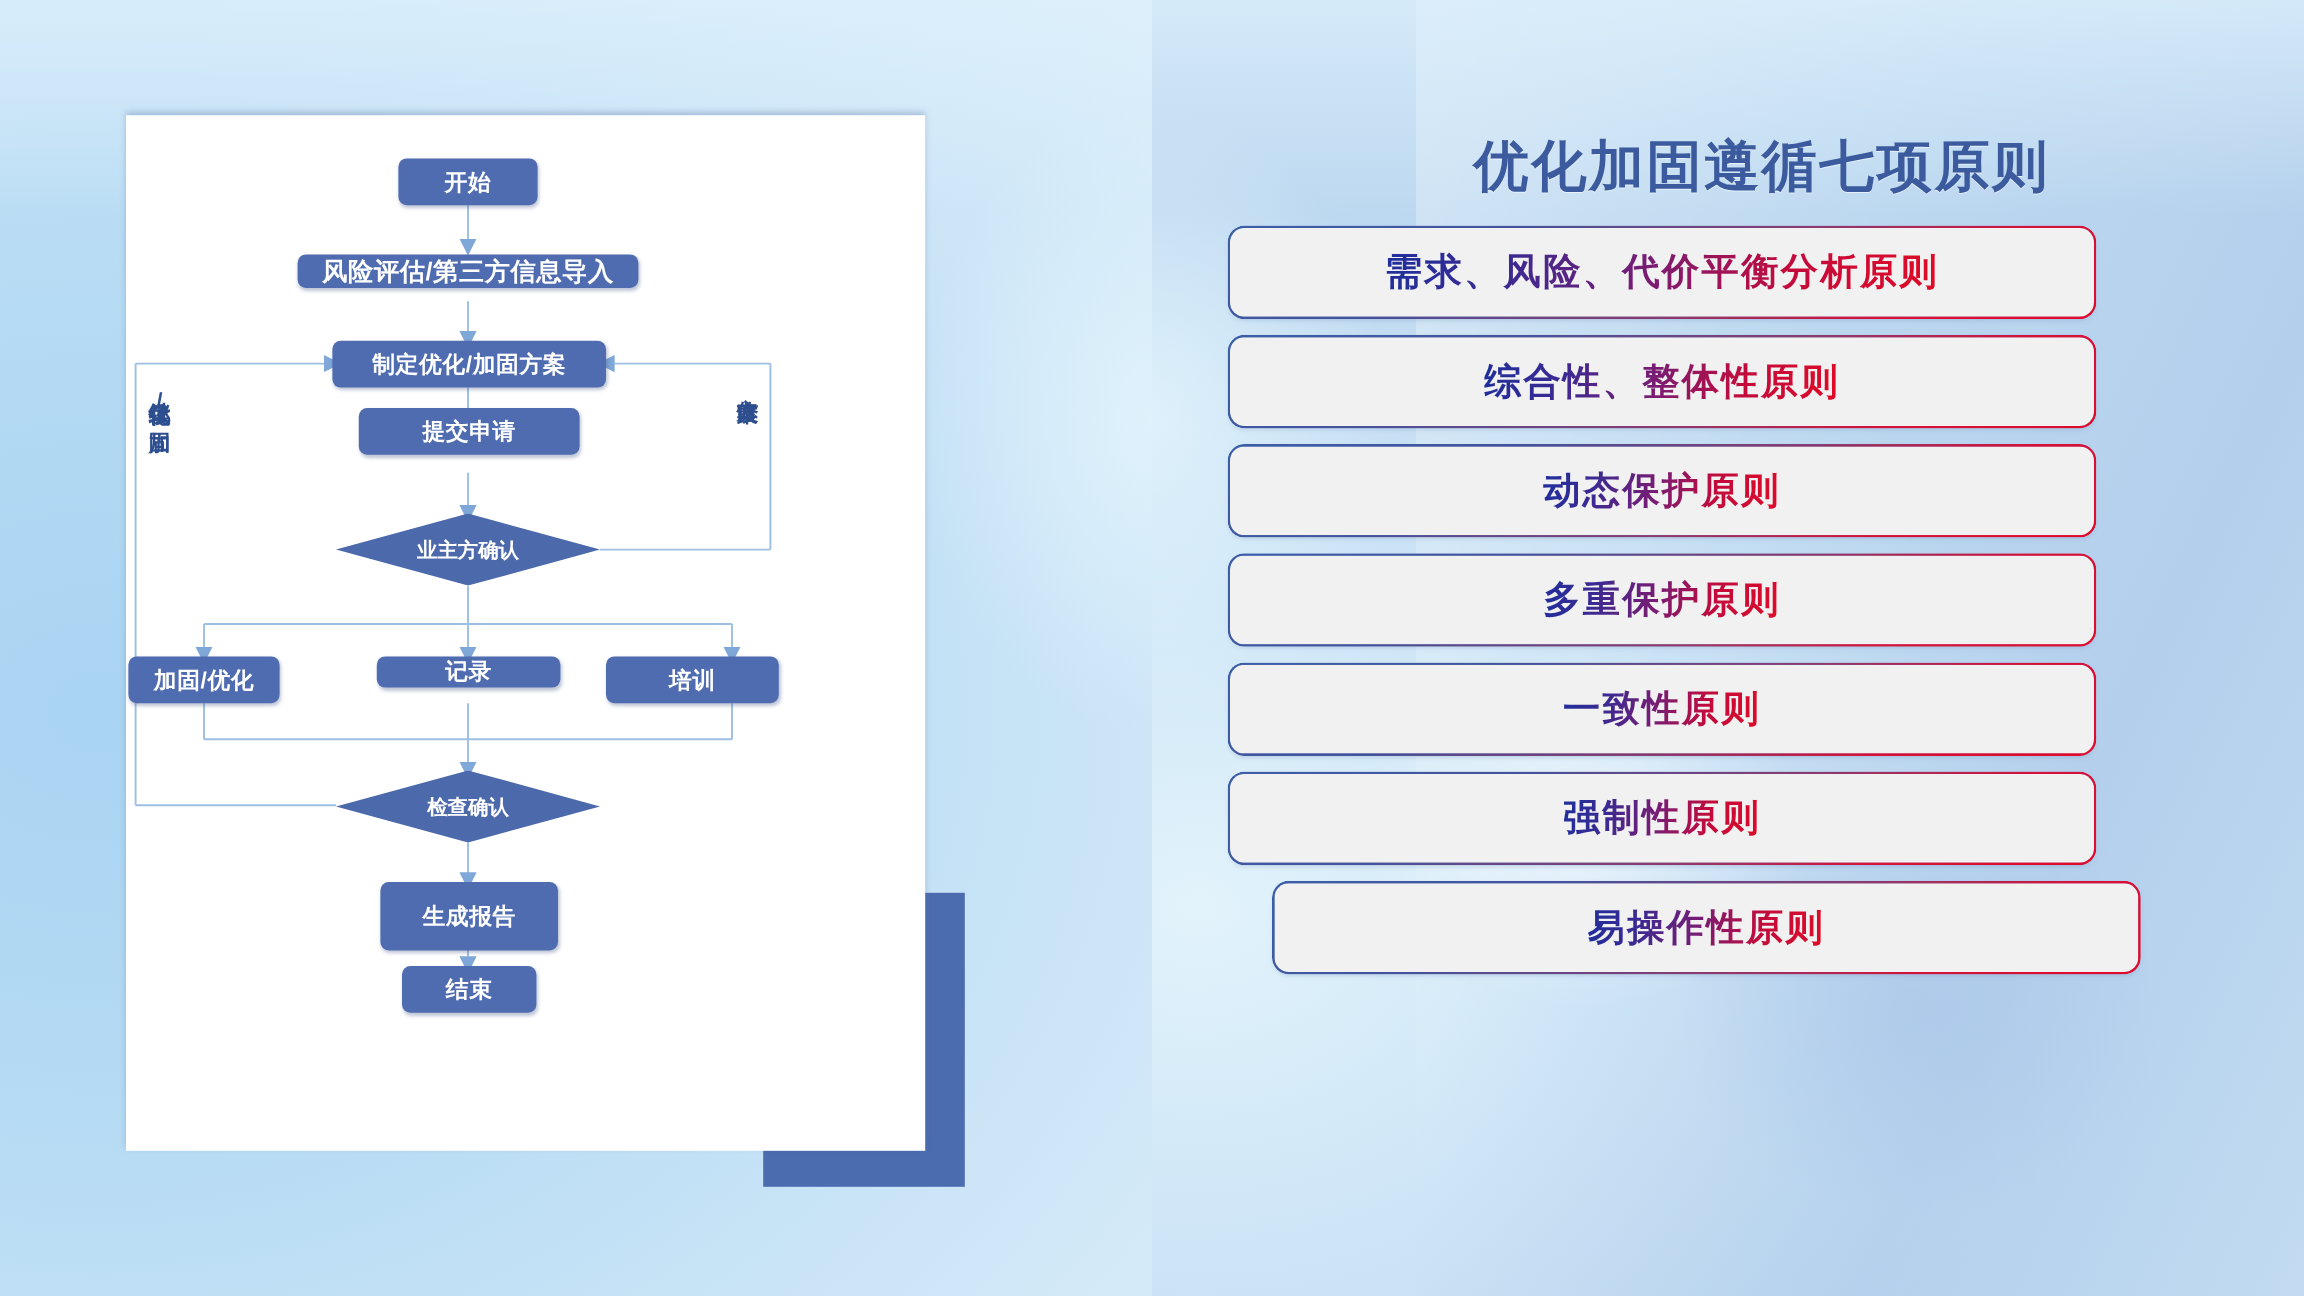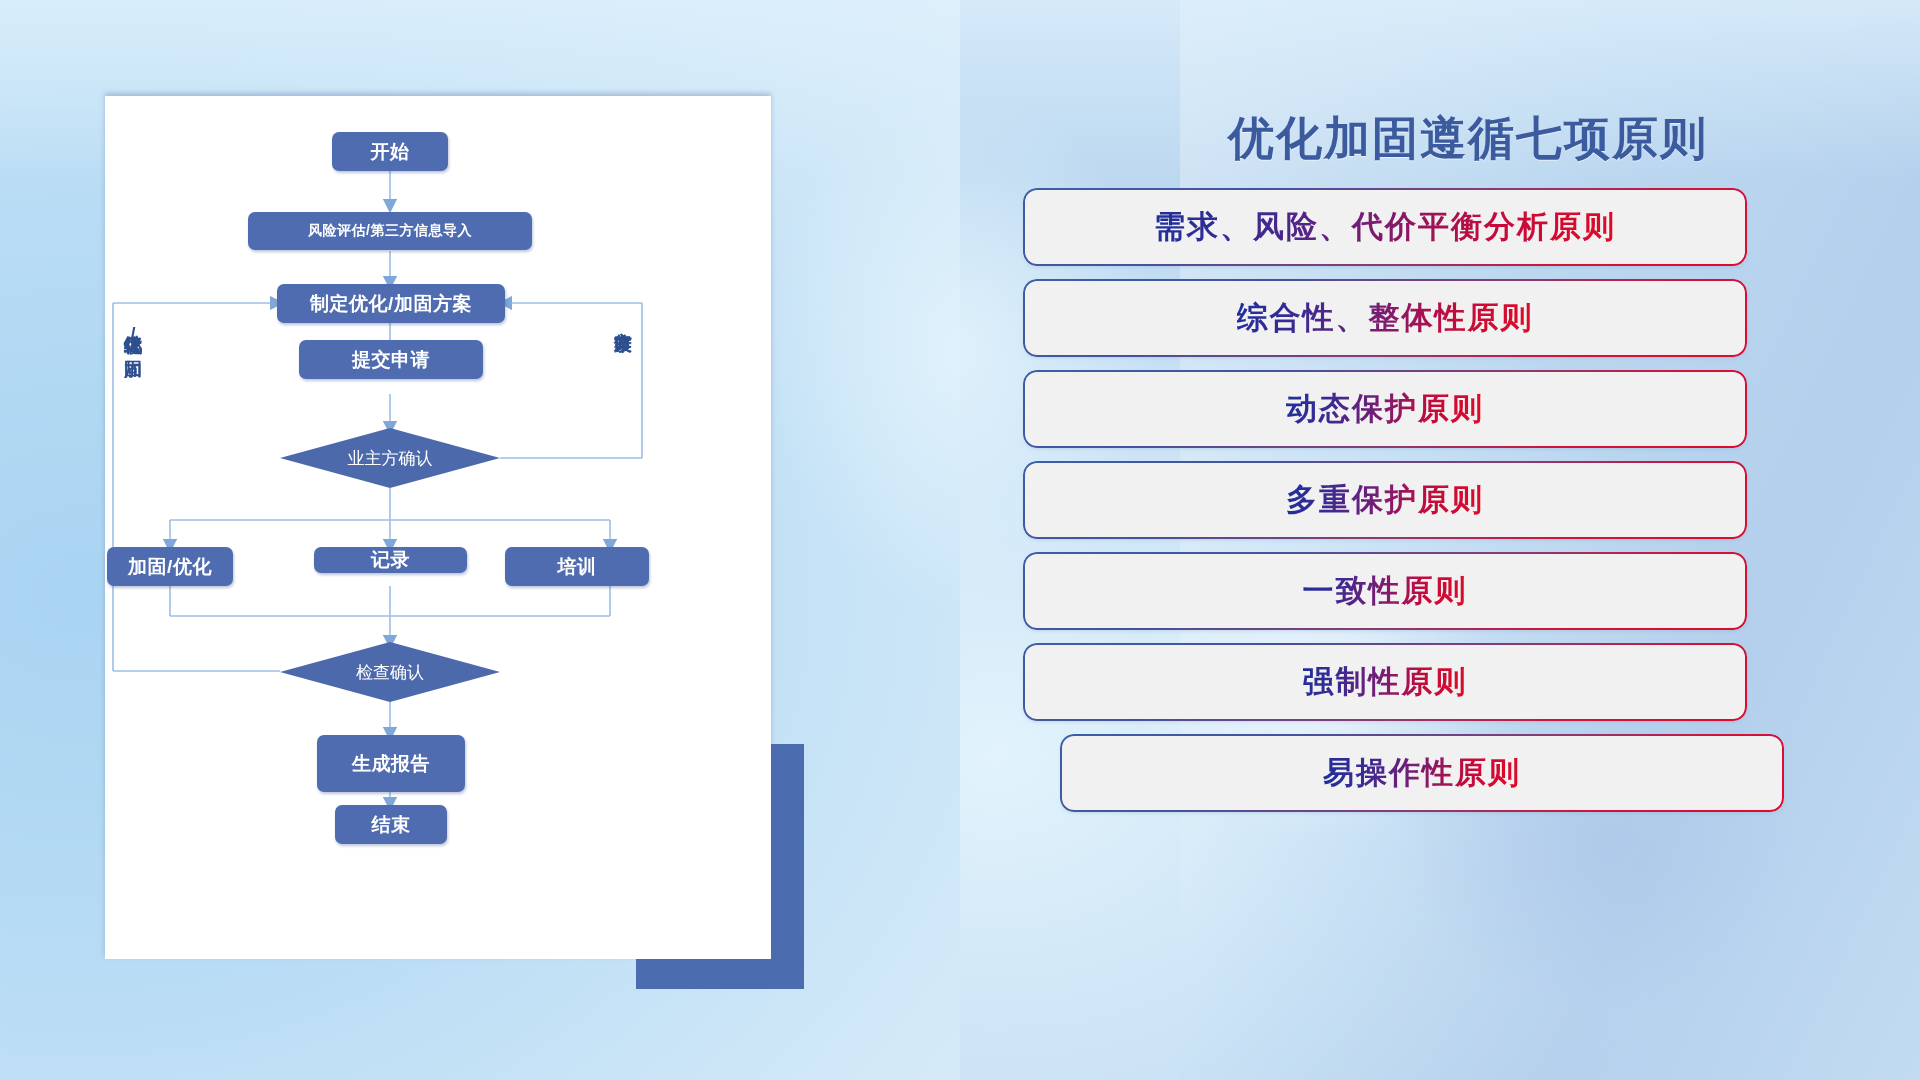--- a/index.html
+++ b/index.html
@@ -58,21 +58,21 @@
   #chartArea svg{position:absolute;left:0;top:0;}
 
   .nodeBox{
     position:absolute;background:#4f6cb0;border-radius:7px;
     color:#ffffff;display:flex;align-items:center;justify-content:center;
     font-weight:bold;letter-spacing:.5px;white-space:nowrap;
     box-shadow:1px 2px 3px rgba(70,90,140,.35);
   }
   .diamond{
     position:absolute;display:flex;align-items:center;justify-content:center;
-    color:#ffffff;font-weight:normal;white-space:nowrap;
+    color:#ffffff;font-weight:bold;white-space:nowrap;
   }
   .diamond .dshape{position:absolute;inset:0;background:#4b69ab;
     clip-path:polygon(50% 0%,100% 50%,50% 100%,0% 50%);}
   .diamond .dtext{position:relative;z-index:2;}
   .vlabel{
     position:absolute;color:#2e4f8f;font-weight:bold;
     writing-mode:vertical-rl;text-orientation:upright;
     letter-spacing:1px;line-height:1.05;
   }
 
@@ -165,21 +165,21 @@
           <line x1="395" y1="362" x2="537" y2="362"></line>
           <line x1="537" y1="362" x2="537" y2="207"></line>
           <line x1="537" y1="207" x2="400" y2="207" marker-end="url(#ah)"></line>
         </g>
       </svg>
 
       <div class="nodeBox" style="left:227px;top:36px;width:116px;height:39px;font-size:19px;">
         <span>开始</span>
       </div>
 
-      <div class="nodeBox" style="left:143px;top:116px;width:284px;height:38px;font-size:14px;">
+      <div class="nodeBox" style="left:143px;top:116px;width:284px;height:28px;font-size:21px;">
         <span>风险评估/第三方信息导入</span>
       </div>
 
       <div class="nodeBox" style="left:172px;top:188px;width:228px;height:39px;font-size:19px;">
         <span>制定优化/加固方案</span>
       </div>
 
       <div class="nodeBox" style="left:194px;top:244px;width:184px;height:39px;font-size:19px;">
         <span>提交申请</span>
       </div>

